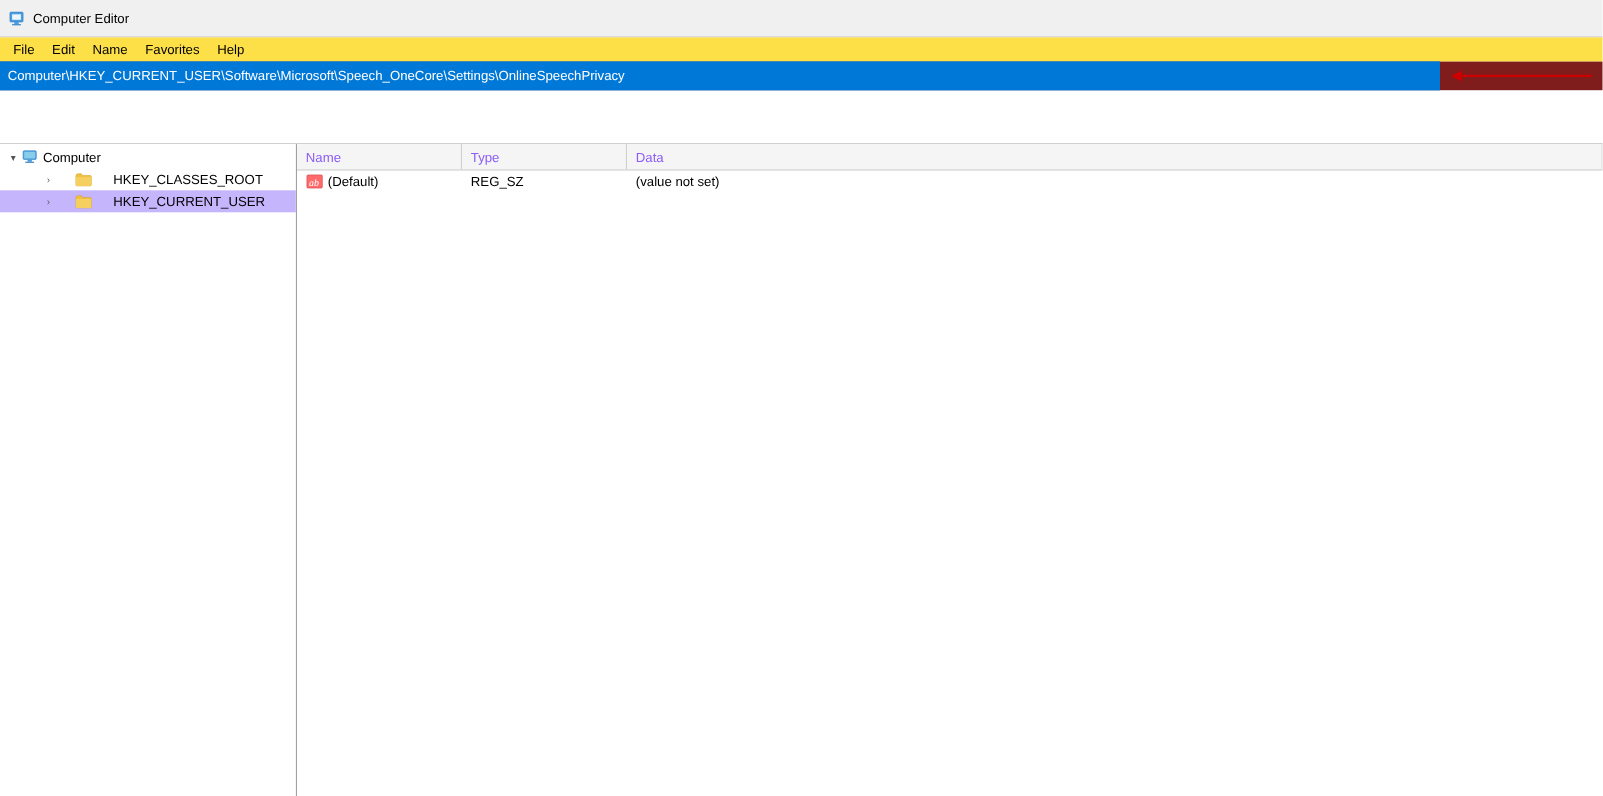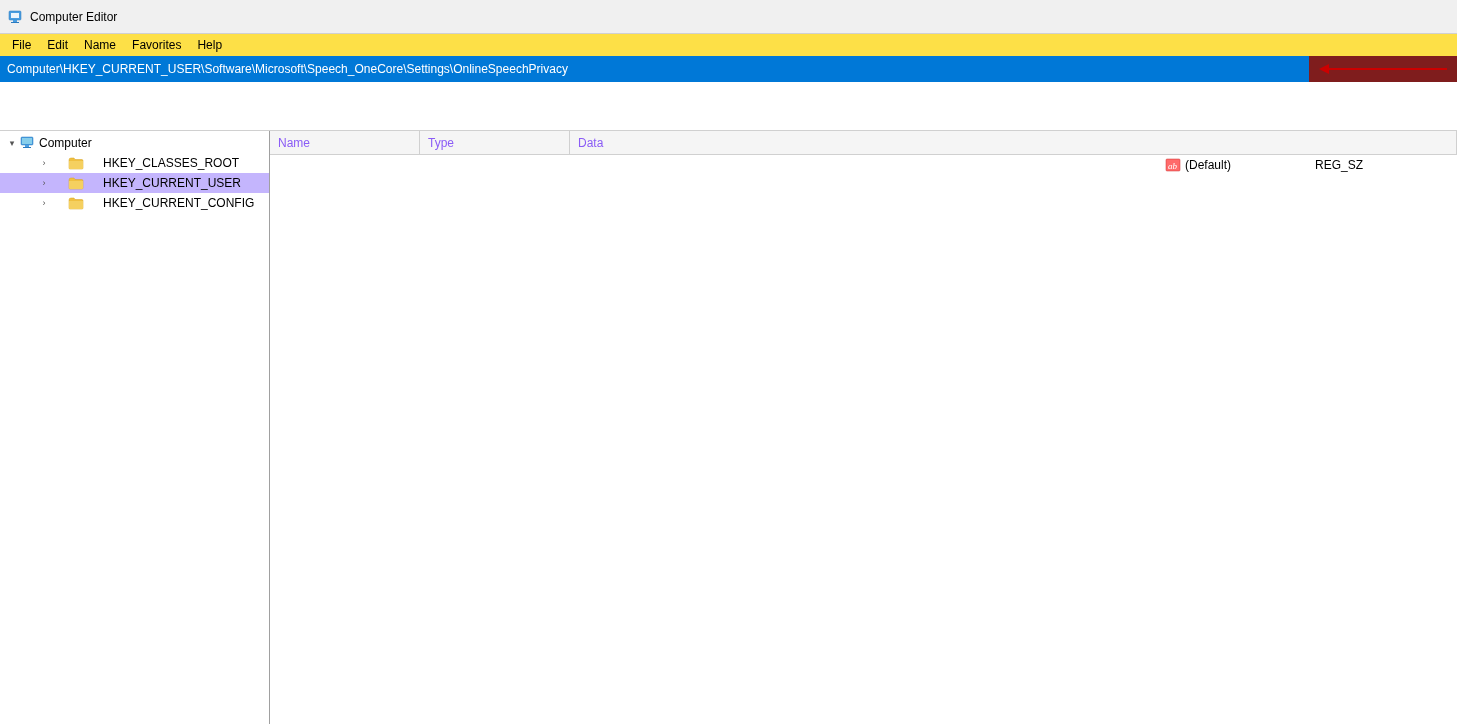--- a/index.html
+++ b/index.html
@@ -192,21 +192,20 @@
     .col-type { width: 150px; }
     .col-data { flex: 1; }
 
     
     .details-row {
       display: flex;
       align-items: center;
       height: 20px;
       border-bottom: 1px solid transparent;
       cursor: pointer;
-      justify-content: flex-end;
     }
 
     .details-cell {
       padding: 0 8px;
       font-size: 12px;
       color: #000000;
       display: flex;
       align-items: center;
       height: 100%;
       white-space: nowrap;
@@ -308,31 +307,20 @@
         <svg width="16" height="14" viewBox="0 0 16 14" xmlns="http://www.w3.org/2000/svg">
           <path d="M1 4 Q1 2 3 2 L6 2 L7 3.5 L14 3.5 Q15 3.5 15 5 L15 12 Q15 13 14 13 L2 13 Q1 13 1 12 Z" fill="#f0c040" stroke="#d4a020" stroke-width="0.5"></path>
           <path d="M1 5 L15 5 L15 12 Q15 13 14 13 L2 13 Q1 13 1 12 Z" fill="#f5d060"></path>
         </svg>
       </div>
       <span class="tree-label">HKEY_CURRENT_USER</span>
     </div>
 
 
 
-    <div class="tree-item tree-item-level1">
-      <div style="width:16px; flex-shrink:0;"></div>
-      <div class="tree-expander collapsed"></div>
-      <div class="folder-icon">
-        <svg width="16" height="14" viewBox="0 0 16 14" xmlns="http://www.w3.org/2000/svg">
-          <path d="M1 4 Q1 2 3 2 L6 2 L7 3.5 L14 3.5 Q15 3.5 15 5 L15 12 Q15 13 14 13 L2 13 Q1 13 1 12 Z" fill="#f0c040" stroke="#d4a020" stroke-width="0.5"></path>
-          <path d="M1 5 L15 5 L15 12 Q15 13 14 13 L2 13 Q1 13 1 12 Z" fill="#f5d060"></path>
-        </svg>
-      </div>
-      <span class="tree-label">HKEY_CURRENT_CONFIG</span>
-    </div>
 
   </div>
 
   <div class="details-panel">
 
     <div class="details-header">
       <div class="col-header col-name">Name</div>
       <div class="col-header col-type">Type</div>
       <div class="col-header col-data">Data</div>
     </div>
@@ -342,17 +330,18 @@
         <div class="reg-value-icon">
 
           <svg width="16" height="16" viewBox="0 0 16 16" xmlns="http://www.w3.org/2000/svg">
             <rect x="1" y="2" width="14" height="12" rx="1" fill="#ff6b6b" stroke="#cc3333" stroke-width="0.5"></rect>
             <text x="3" y="12" font-family="serif" font-size="9" fill="white" font-style="italic">ab</text>
           </svg>
         </div>
         <span>(Default)</span>
       </div>
       <div class="details-cell col-type">REG_SZ</div>
+      <div class="details-cell col-data">(value not set)</div>
     </div>
 
   </div>
 
 </div>
 
 </body></html>

